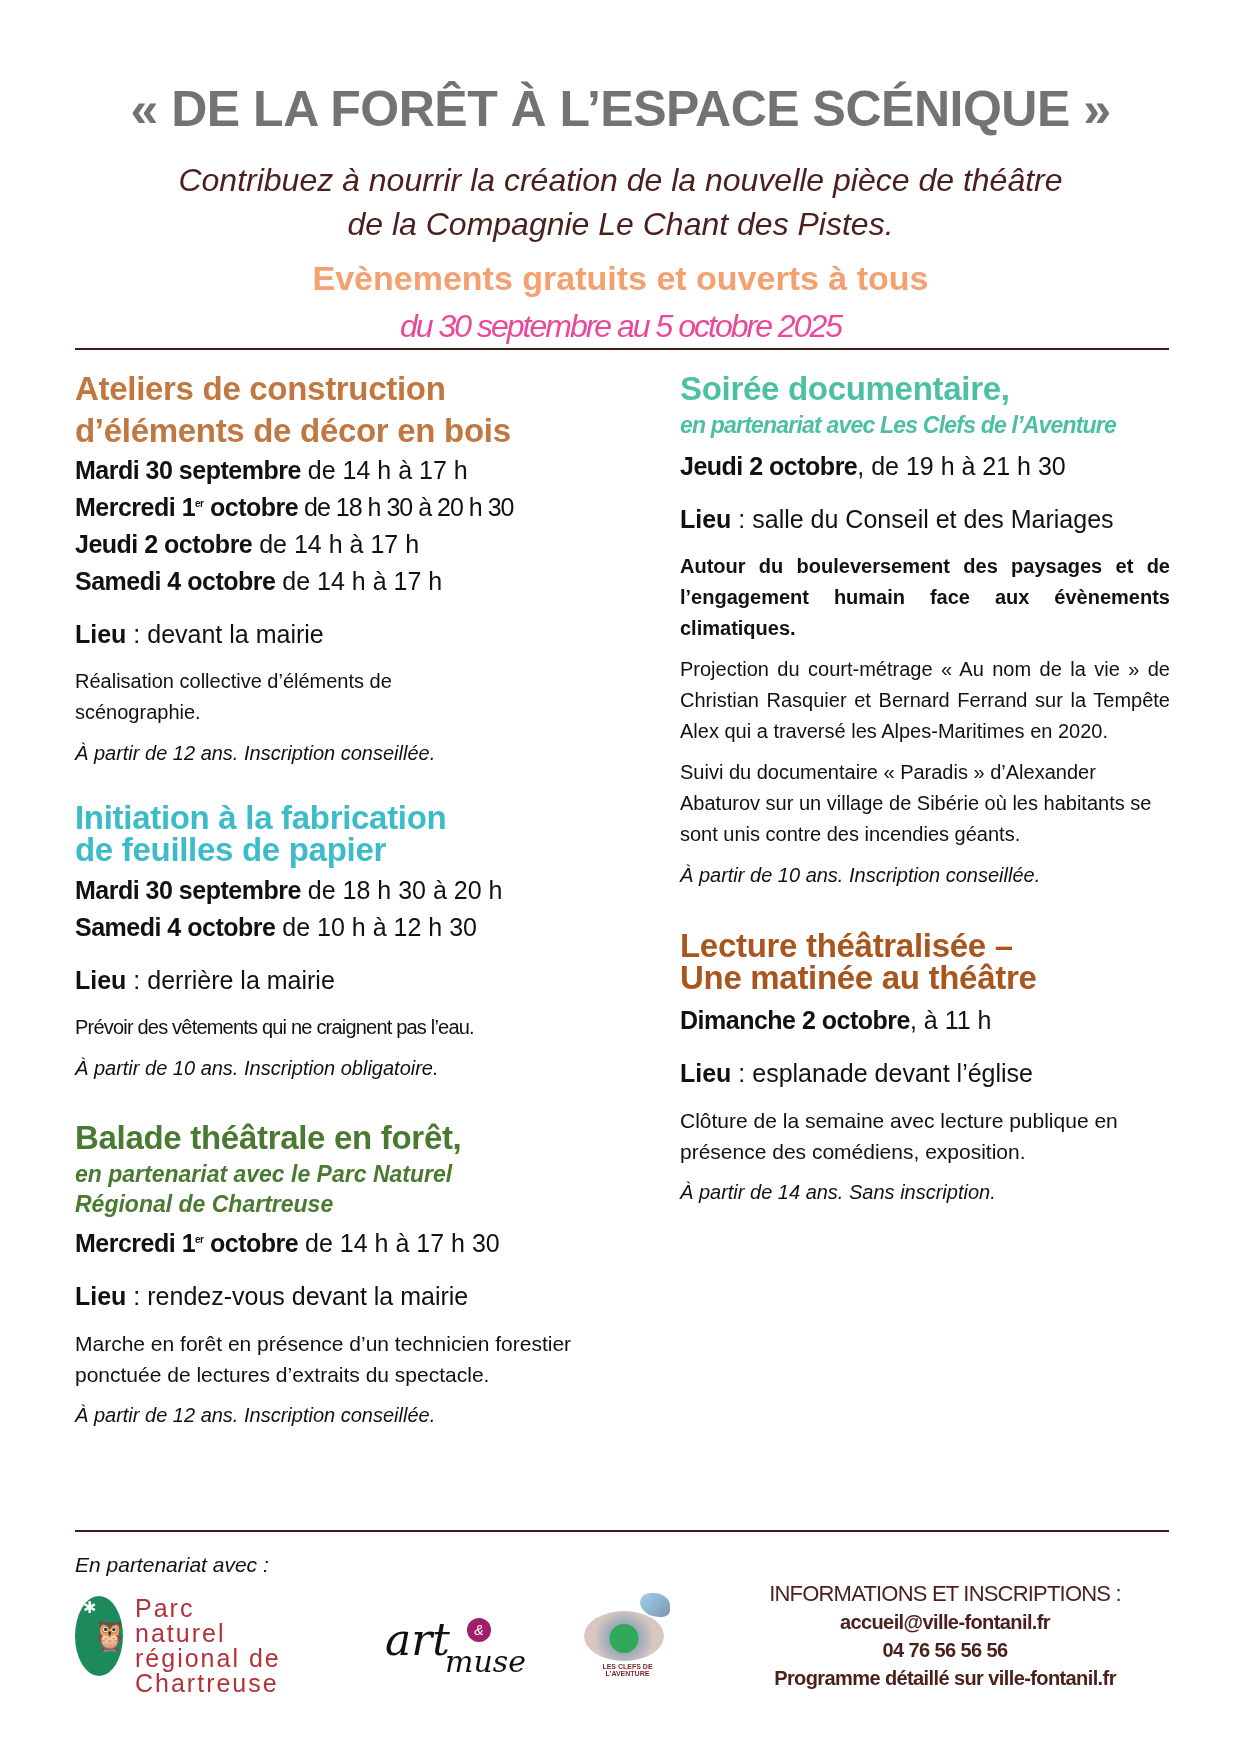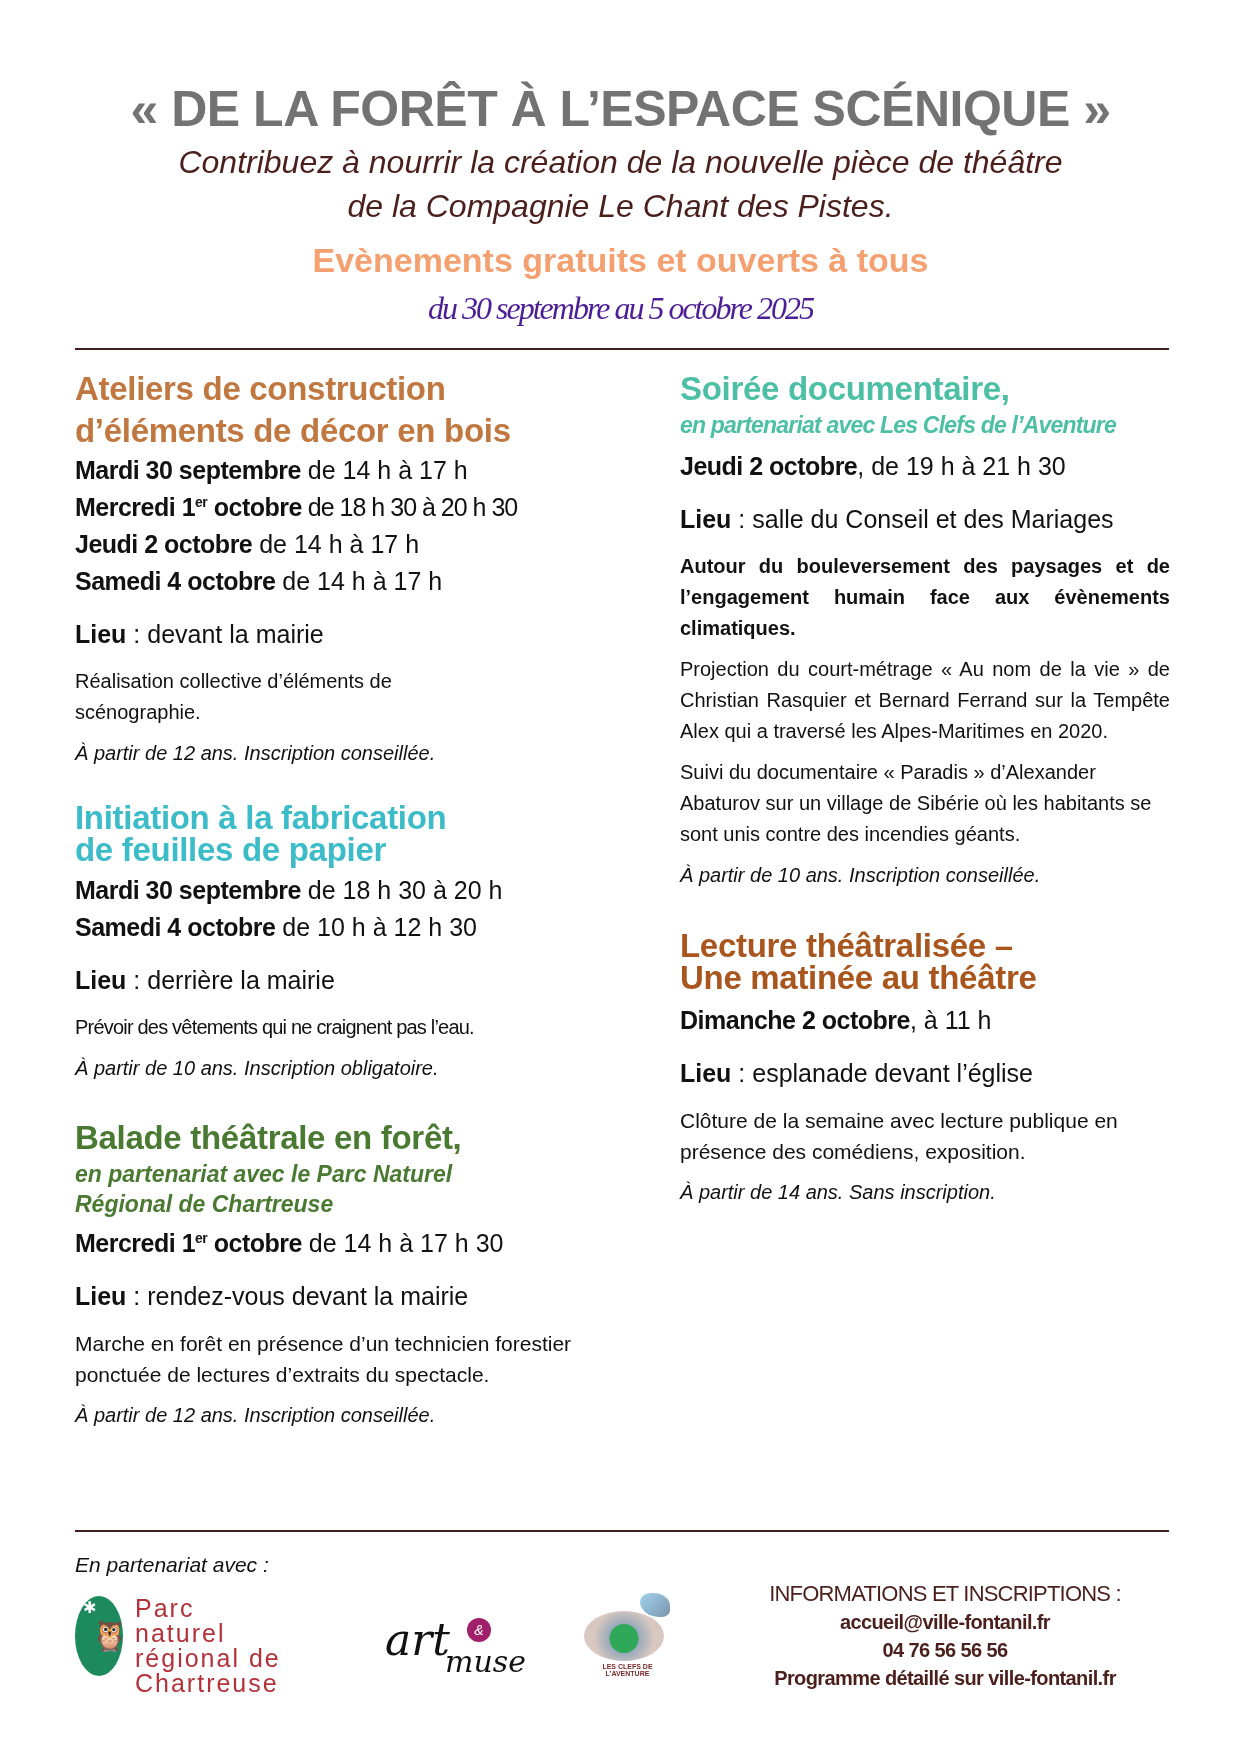--- a/index.html
+++ b/index.html
@@ -1,40 +1,40 @@
 <!DOCTYPE html>
 <html><head>
 <meta charset="utf-8">
 <style>
   * { box-sizing: border-box; margin: 0; padding: 0; }
   html, body { width: 1241px; height: 1754px; background: #ffffff; }
   body { font-family: "Liberation Sans", sans-serif; color: #1a1a1a; position: relative; overflow: hidden; }
 
   .header { position: absolute; left: 0; top: 80px; width: 1241px; text-align: center; }
   .title { font-size: 50px; font-weight: 700; color: #737373; letter-spacing: -0.5px; line-height: 58px; }
-  .subtitle { font-size: 32px; font-style: italic; color: #4a1f1c; line-height: 44px; margin-top: 2px; }
+  .subtitle { font-size: 32px; font-style: italic; color: #4a1f1c; line-height: 44px; margin-top: 20px; }
   .free { font-size: 34px; font-weight: 700; color: #f5a070; line-height: 44px; margin-top: 10px; }
-  .dates { font-size: 32px; font-style: italic; color: #4c1d95; letter-spacing: -2px; line-height: 44px; margin-top: 4px; font-family: Liberation Serif, serif; }
+  .dates { font-size: 32px; font-style: italic; color: #ec4899; letter-spacing: -2px; line-height: 44px; margin-top: 4px; }
 
   .rule { position: absolute; left: 75px; width: 1094px; height: 2px; background: #3e1f1b; }
   .rule.top { top: 348px; }
   .rule.bottom { top: 1530px; }
 
   .col { position: absolute; top: 368px; }
   .col.left { left: 75px; width: 505px; }
   .col.right { left: 680px; width: 490px; }
 
   .event { margin-bottom: 30px; }
   .ev-title { font-weight: 700; font-size: 33px; line-height: 42px; letter-spacing: -0.3px; }
   .ev-title.tight { line-height: 32px; }
   .ev-partner { font-weight: 700; font-style: italic; font-size: 23px; line-height: 30px; }
   .slot { font-size: 25px; line-height: 37px; color: #111; white-space: nowrap; }
   .slot .day { font-weight: 700; letter-spacing: -0.5px; }
   .slot .time { font-weight: 400; }
-  sup { font-size: 14px; vertical-align: super; line-height: 0; margin-top: 44px; }
+  sup { font-size: 10px; vertical-align: super; line-height: 0; margin-top: 44px; }
   .lieu { font-size: 25px; line-height: 36px; margin-top: 16px; color: #111; }
   .lieu .lbl { font-weight: 700; }
   .desc { font-size: 20px; line-height: 31px; margin-top: 14px; color: #111; }
   .desc.bold { font-weight: 700; text-align: justify; }
   .desc.just { text-align: justify; }
   .age { font-size: 20px; font-style: italic; line-height: 30px; margin-top: 10px; color: #111; }
 
   .c-brown { color: #c07840; }
   .c-teal { color: #3cbcc8; }
   .c-green { color: #4a7a32; }

